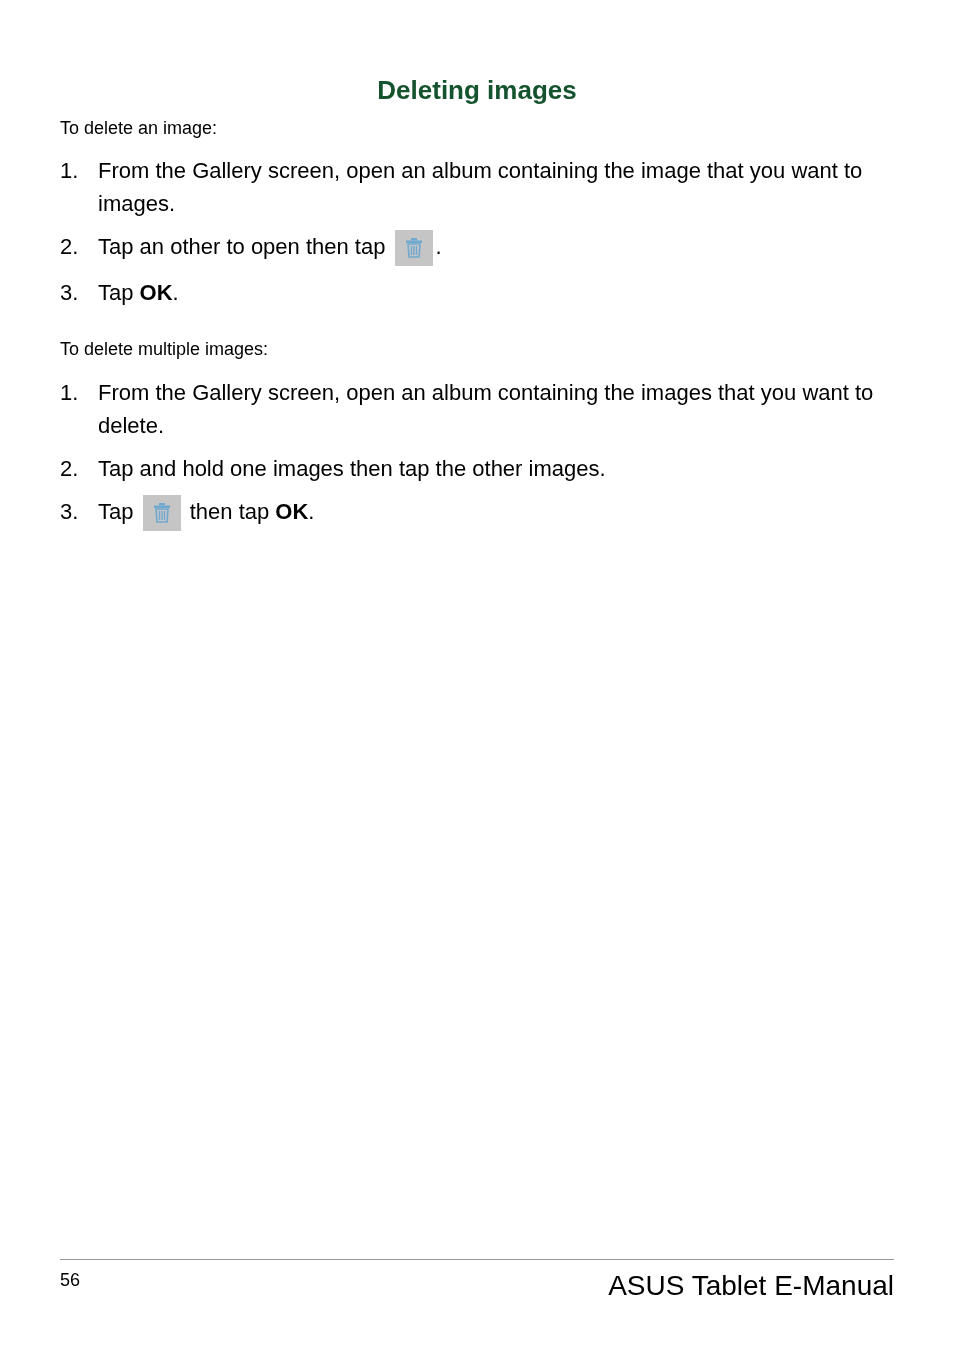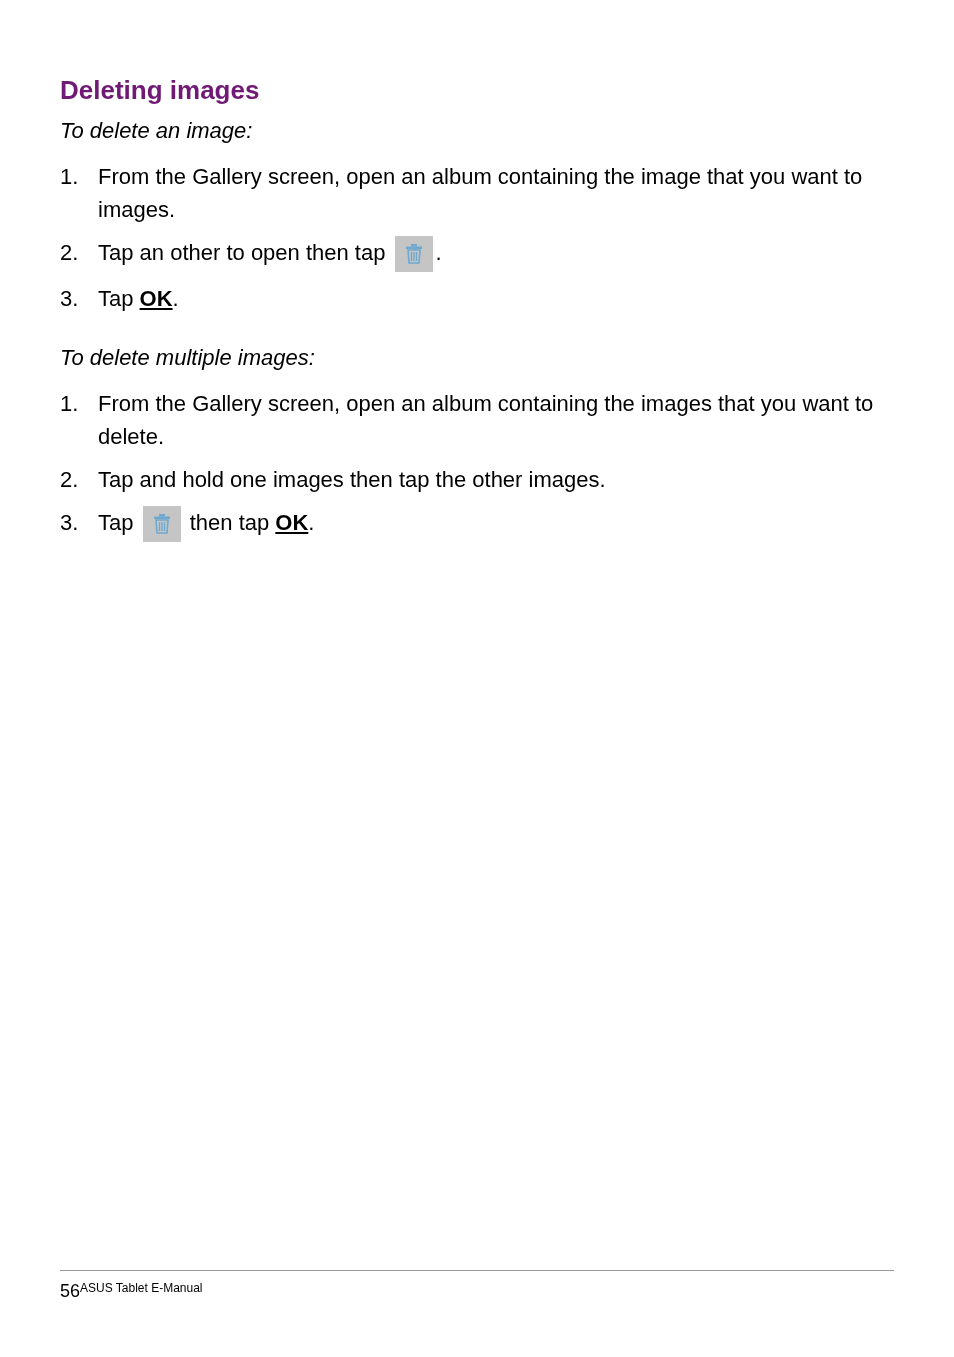--- a/index.html
+++ b/index.html
@@ -10,30 +10,30 @@
   body {
     width: 954px;
     height: 1357px;
     background: #ffffff;
     font-family: "Segoe UI", "Helvetica Neue", Arial, sans-serif;
     position: relative;
     padding: 75px 60px 0 60px;
     color: #000;
   }
   .heading {
-    color: #701a75;
+    color: #14532d;
     font-size: 26px;
     font-weight: 700;
     margin-bottom: 10px;
+    text-align: center;
   }
   .intro {
-    font-size: 22px;
+    font-size: 18px;
     margin-bottom: 14px;
     line-height: 1.35;
-    font-style: italic;
   }
   ol {
     list-style: none;
     padding-left: 0;
     margin-bottom: 28px;
   }
   ol li {
     display: flex;
     align-items: flex-start;
     font-size: 22px;
@@ -42,21 +42,20 @@
   }
   ol li .num {
     min-width: 38px;
     text-align: left;
   }
   ol li .content {
     flex: 1;
   }
   .bold {
     font-weight: 700;
-    text-decoration: underline;
   }
   .icon-box {
     display: inline-flex;
     align-items: center;
     justify-content: center;
     width: 38px;
     height: 36px;
     background: #c5c5c5;
     vertical-align: middle;
     margin: 0 3px;
@@ -65,28 +64,28 @@
     display: block;
   }
   .footer {
     position: absolute;
     bottom: 55px;
     left: 60px;
     right: 60px;
     border-top: 1px solid #999;
     padding-top: 10px;
     display: flex;
-    justify-content: flex-start;
+    justify-content: space-between;
     font-size: 18px;
   }
   .page-num {
     font-size: 18px;
   }
   .footer-title {
-    font-size: 12px;
+    font-size: 28px;
   }
 </style>
 </head>
 <body>
 
 <h2 class="heading">Deleting images</h2>
 
 <p class="intro">To delete an image:</p>
 
 <ol>

